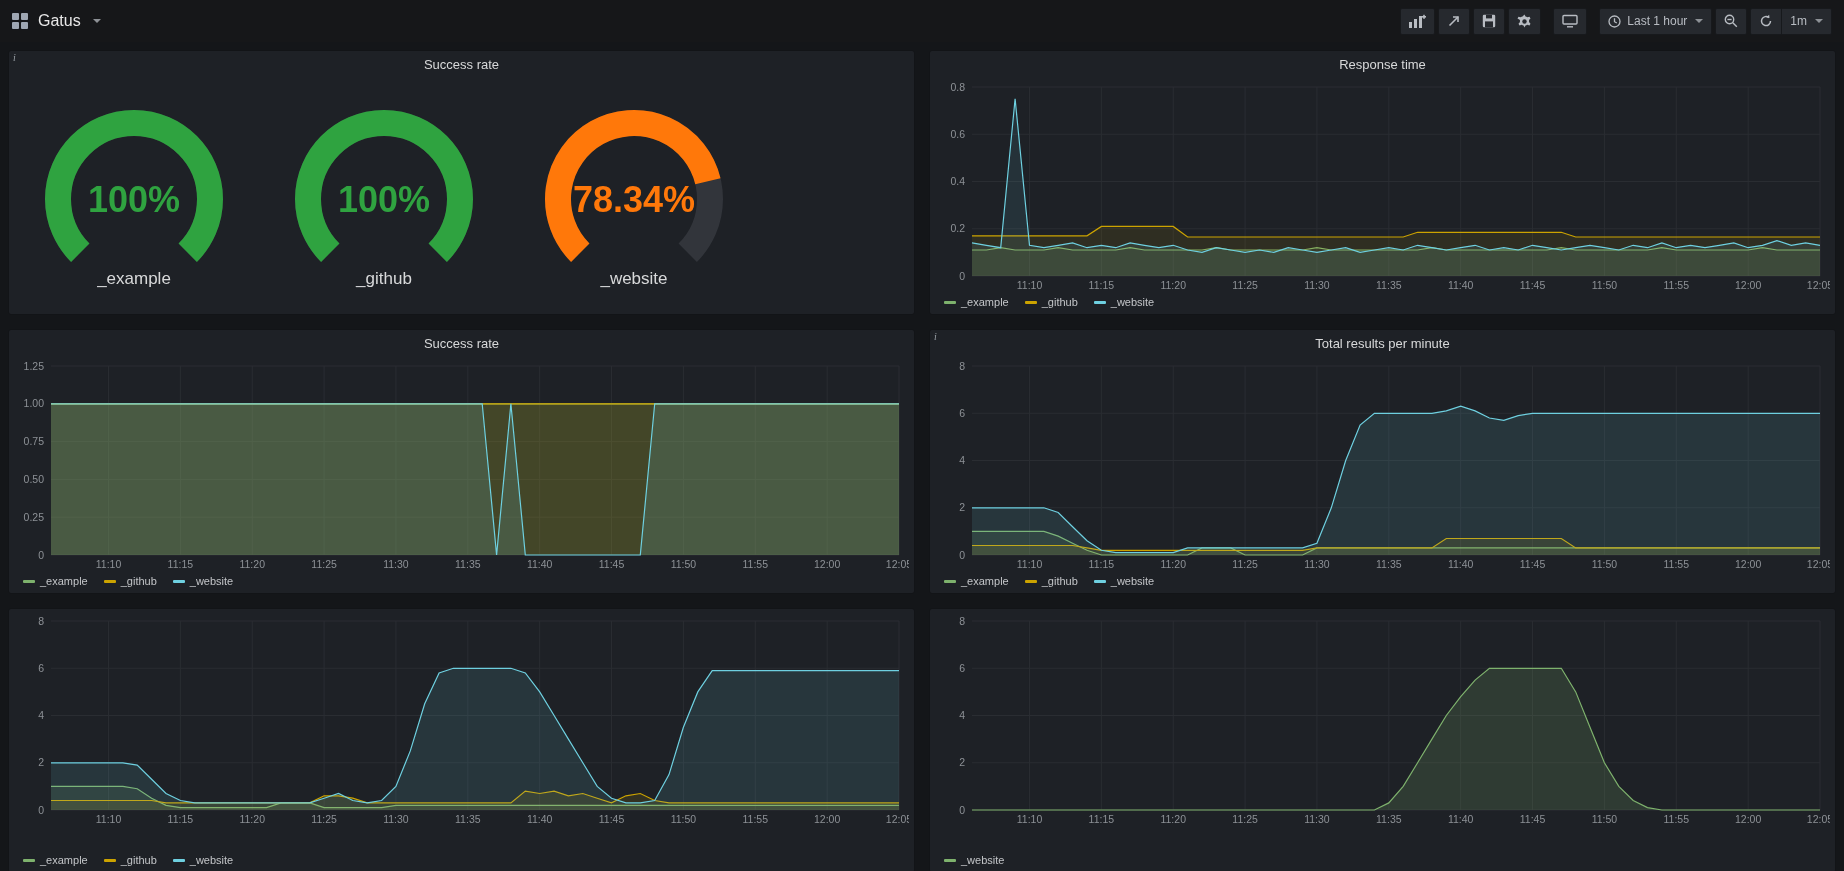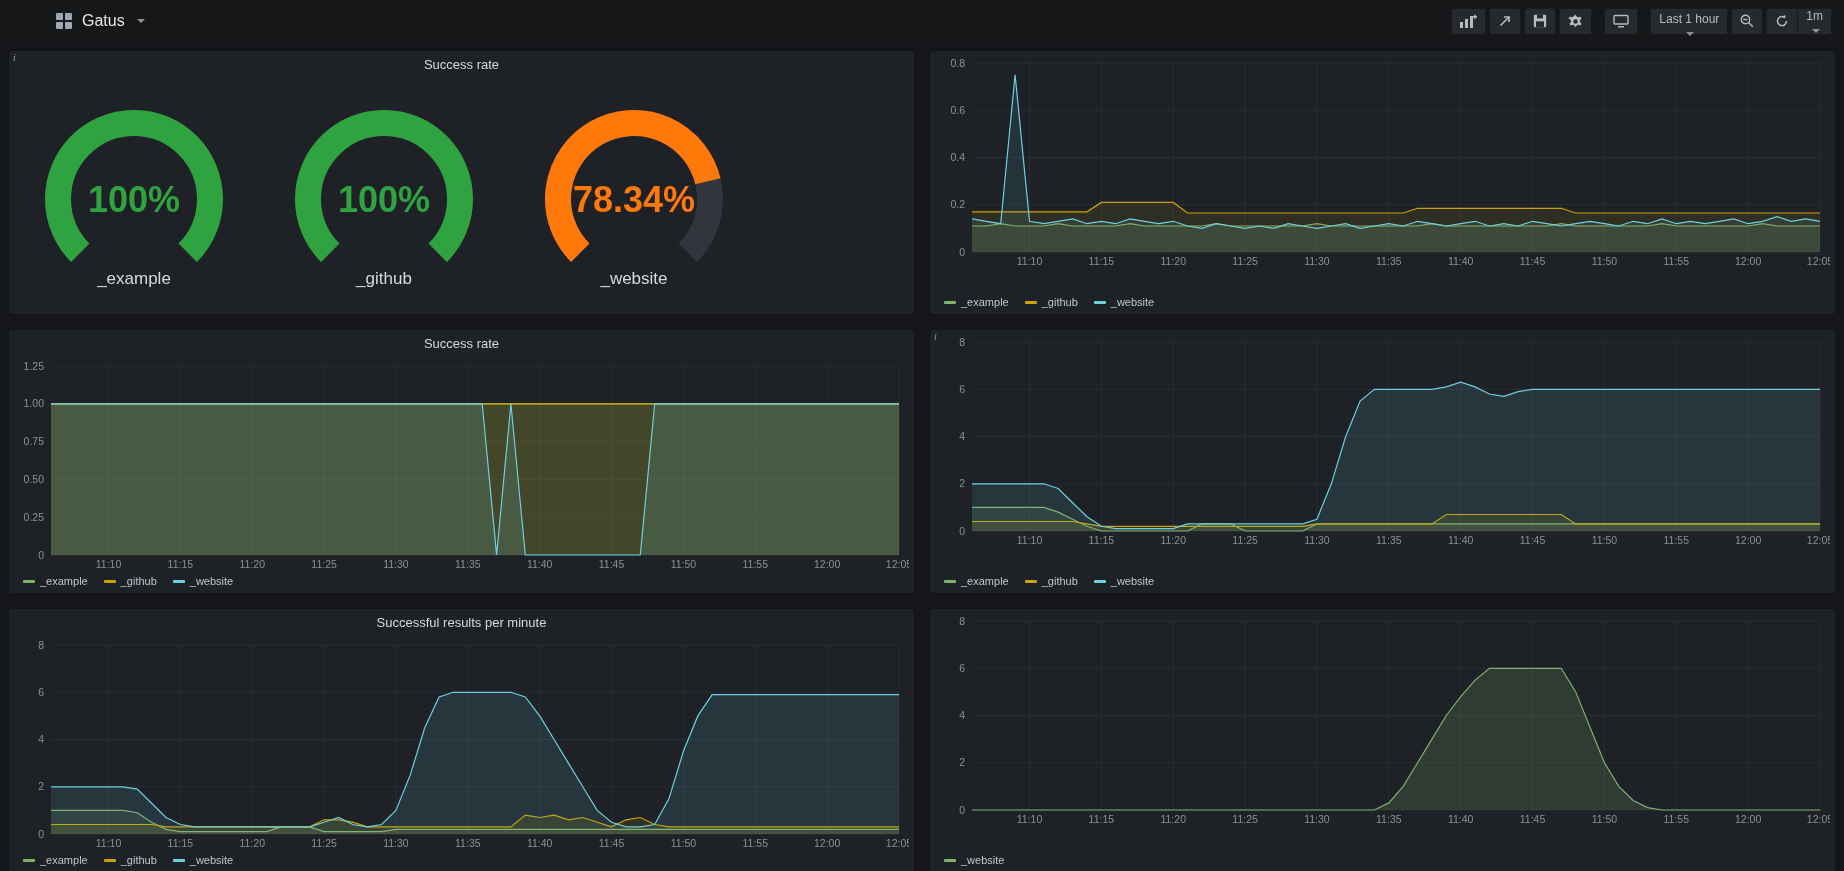--- a/index.html
+++ b/index.html
@@ -2,31 +2,31 @@
 <html><head>
 <meta charset="utf-8">
 <style>
   * { margin:0; padding:0; box-sizing:border-box; }
   html,body { background:#141619; width:1844px; height:871px; overflow:hidden;
     font-family:"Liberation Sans", sans-serif; }
 
   
   .navbar { height:42px; display:flex; align-items:center; justify-content:space-between;
     padding:0 12px; background:#161719; }
-  .nav-left { display:flex; align-items:center; gap:10px;margin-left:44px; }
+  .nav-left { display:flex; align-items:center; gap:10px; }
   .grid-icon { display:grid; grid-template-columns:7px 7px; grid-template-rows:7px 7px; gap:2px; cursor:pointer; }
   .grid-icon i { background:#9fa7b3; border-radius:1px; }
   .dash-title { color:#e8e8e8; font-size:16px; font-weight:500; cursor:pointer; }
   .caret { width:0; height:0; border-left:4px solid transparent; border-right:4px solid transparent;
     border-top:4px solid #8d9196; display:inline-block; margin-left:2px; }
   .nav-right { display:flex; align-items:center; }
   .nav-group { display:flex; gap:3px; margin-left:12px; }
   .nav-btn { height:27px; min-width:30px; display:inline-flex; align-items:center; justify-content:center;
     gap:6px; padding:0 8px; background:#26292e; border:1px solid #17191c; border-radius:2px;
-    color:#b8bcc2; font-size:12px; cursor:pointer;flex-direction:column; }
+    color:#b8bcc2; font-size:12px; cursor:pointer; }
   .nav-btn svg { display:block; }
   .split-btn { display:flex; }
   .split-btn .nav-btn:first-child { border-radius:2px 0 0 2px; border-right:none; }
   .split-btn .nav-btn:last-child { border-radius:0 2px 2px 0;justify-content:center; }
 
   
   .dashboard { display:grid; grid-template-columns:1fr 1fr; grid-auto-rows:265px; gap:14px; padding:8px; }
   .panel { position:relative; background:#1e2126; border:1px solid #121417; border-radius:3px;
     display:flex; flex-direction:column; overflow:hidden; }
   .panel-title { text-align:center; font-size:13px; font-weight:500; color:#d8d9da;
@@ -160,20 +160,21 @@
             <path d="M 71.26 155.74 A 76 76 0 1 1 178.74 155.74" stroke="#32353b" stroke-width="26" fill="none"></path>
             <path d="M 71.26 155.74 A 76 76 0 1 1 198.91 84.28" stroke="#ff780a" stroke-width="26" fill="none"></path>
             <text x="125" y="115" text-anchor="middle" class="gauge-value" fill="#ff780a">78.34%</text>
           </svg>
           <div class="gauge-label">_website</div>
         </div>
       </div>
   </section>
 
   <section class="panel">
+    <h2 class="panel-title">Response time</h2>
     <div class="chart"><svg width="896" height="217">
           <line x1="95.49152542372882" x2="95.49152542372882" y1="10" y2="199" stroke="#2a2d32" stroke-width="1"></line>
           <text x="95.49152542372882" y="212" text-anchor="middle" class="tick">11:10</text>
           <line x1="167.35593220338984" x2="167.35593220338984" y1="10" y2="199" stroke="#2a2d32" stroke-width="1"></line>
           <text x="167.35593220338984" y="212" text-anchor="middle" class="tick">11:15</text>
           <line x1="239.22033898305085" x2="239.22033898305085" y1="10" y2="199" stroke="#2a2d32" stroke-width="1"></line>
           <text x="239.22033898305085" y="212" text-anchor="middle" class="tick">11:20</text>
           <line x1="311.08474576271186" x2="311.08474576271186" y1="10" y2="199" stroke="#2a2d32" stroke-width="1"></line>
           <text x="311.08474576271186" y="212" text-anchor="middle" class="tick">11:25</text>
           <line x1="382.9491525423729" x2="382.9491525423729" y1="10" y2="199" stroke="#2a2d32" stroke-width="1"></line>
@@ -282,20 +283,21 @@
         </span>
         <span class="legend-item">
           <span class="legend-swatch" style="background: rgb(110, 208, 224);"></span>
           <span>_website</span>
         </span>
       </div>
   </section>
 
   <section class="panel">
     <span class="corner-info"></span>
+    <h2 class="panel-title">Total results per minute</h2>
     <div class="chart"><svg width="896" height="217">
           <line x1="95.49152542372882" x2="95.49152542372882" y1="10" y2="199" stroke="#2a2d32" stroke-width="1"></line>
           <text x="95.49152542372882" y="212" text-anchor="middle" class="tick">11:10</text>
           <line x1="167.35593220338984" x2="167.35593220338984" y1="10" y2="199" stroke="#2a2d32" stroke-width="1"></line>
           <text x="167.35593220338984" y="212" text-anchor="middle" class="tick">11:15</text>
           <line x1="239.22033898305085" x2="239.22033898305085" y1="10" y2="199" stroke="#2a2d32" stroke-width="1"></line>
           <text x="239.22033898305085" y="212" text-anchor="middle" class="tick">11:20</text>
           <line x1="311.08474576271186" x2="311.08474576271186" y1="10" y2="199" stroke="#2a2d32" stroke-width="1"></line>
           <text x="311.08474576271186" y="212" text-anchor="middle" class="tick">11:25</text>
           <line x1="382.9491525423729" x2="382.9491525423729" y1="10" y2="199" stroke="#2a2d32" stroke-width="1"></line>
@@ -341,21 +343,20 @@
           <span>_github</span>
         </span>
         <span class="legend-item">
           <span class="legend-swatch" style="background: rgb(110, 208, 224);"></span>
           <span>_website</span>
         </span>
       </div>
   </section>
 
   <section class="panel">
-    <h2 class="panel-title">Successful results per minute</h2>
     <div class="chart"><svg width="896" height="217">
           <line x1="95.49152542372882" x2="95.49152542372882" y1="10" y2="199" stroke="#2a2d32" stroke-width="1"></line>
           <text x="95.49152542372882" y="212" text-anchor="middle" class="tick">11:10</text>
           <line x1="167.35593220338984" x2="167.35593220338984" y1="10" y2="199" stroke="#2a2d32" stroke-width="1"></line>
           <text x="167.35593220338984" y="212" text-anchor="middle" class="tick">11:15</text>
           <line x1="239.22033898305085" x2="239.22033898305085" y1="10" y2="199" stroke="#2a2d32" stroke-width="1"></line>
           <text x="239.22033898305085" y="212" text-anchor="middle" class="tick">11:20</text>
           <line x1="311.08474576271186" x2="311.08474576271186" y1="10" y2="199" stroke="#2a2d32" stroke-width="1"></line>
           <text x="311.08474576271186" y="212" text-anchor="middle" class="tick">11:25</text>
           <line x1="382.9491525423729" x2="382.9491525423729" y1="10" y2="199" stroke="#2a2d32" stroke-width="1"></line>

